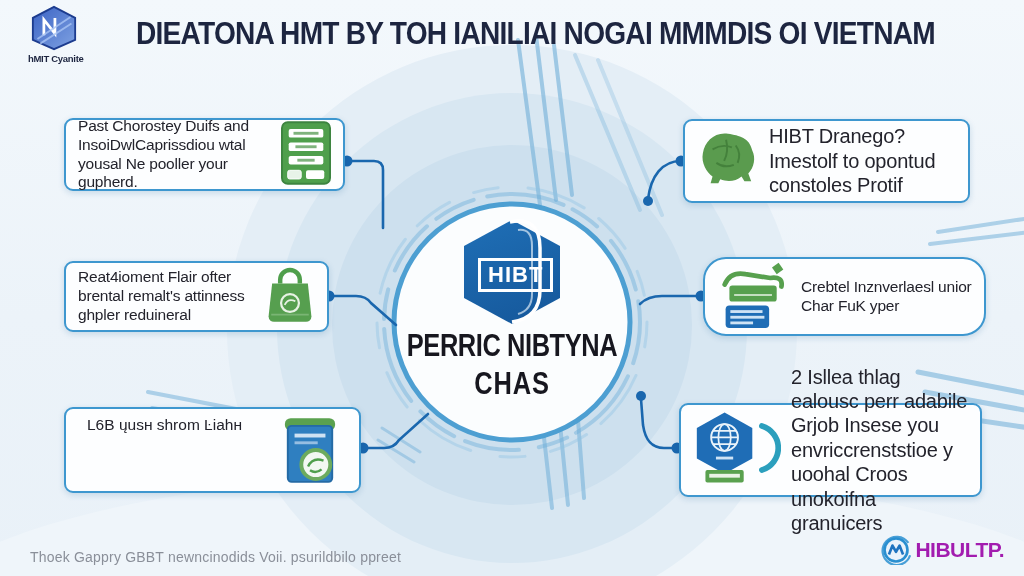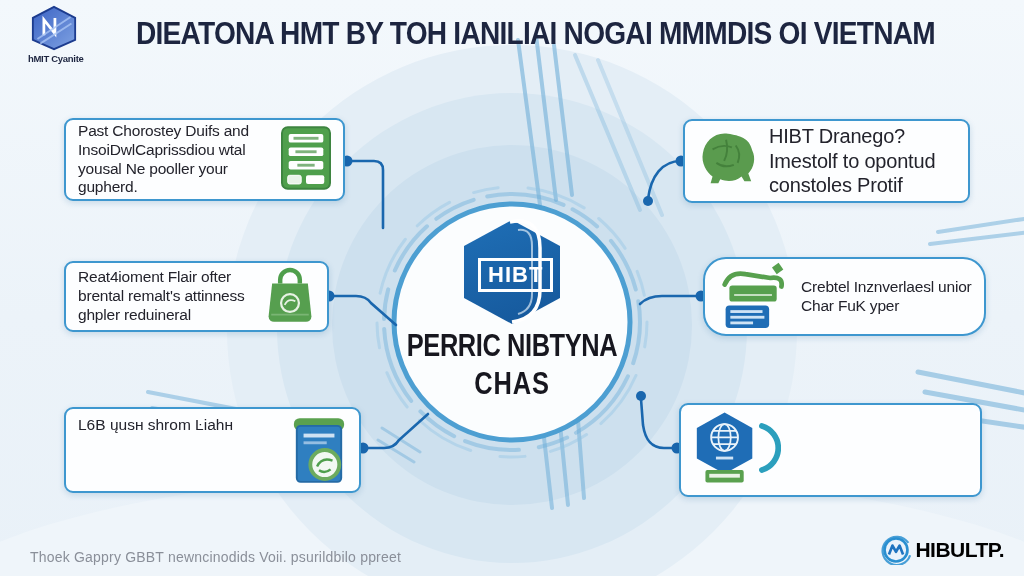--- a/index.html
+++ b/index.html
@@ -26,23 +26,23 @@
     position:absolute; z-index:2; display:flex; align-items:center; gap:10px;
     background:#fdfeff; border:2px solid #3e97cf; border-radius:9px;
     padding:8px 12px; box-shadow:0 2px 6px rgba(23,92,150,.18);
   }
   .ibox .txt { font-size:15.5px; line-height:1.22; color:#23232c; font-weight:500; letter-spacing:-0.2px; }
   .ibox .icon { flex:0 0 auto; }
   .ibox ul { margin-left:20px; }
   .ibox li { font-size:15px; line-height:1.2; color:#23232c; font-weight:500; }
   .ibox .bhead { font-size:15.5px; color:#23232c; font-weight:500; }
 
-  .b-tl { left:64px;  top:118px; width:281px; height:83px; }
+  .b-tl { left:64px;  top:118px; width:281px; height:73px; }
   .b-ml { left:64px;  top:261px; width:265px; height:71px; }
-  .b-bl { left:64px;  top:407px; width:297px; height:86px; display:block; padding:7px 12px; }
+  .b-bl { left:64px;  top:407px; width:297px; height:86px; display:block; padding:7px 21px; }
   .b-bl .row { display:flex; gap:8px; }
   .b-bl .col { flex:1; }
   .b-tr { left:683px; top:119px; width:287px; height:84px; }
   .b-mr { left:703px; top:257px; width:283px; height:79px;border-radius:23px; }
   .b-br { left:679px; top:403px; width:303px; height:94px; }
   .b-br .txt, .b-tr .txt { font-size:20px; }
 
   
   .hexwrap { position:absolute; left:464px; top:220px; width:96px; height:104px; z-index:2; }
   .hex {
@@ -60,21 +60,21 @@
     position:absolute; left:352px; top:328px; width:320px; z-index:2;
     text-align:center; color:#17171f; font-weight:800;
     transform:scale(0.82,1); transform-origin:center top;
   }
   .center-heading .l1 { font-size:31px; letter-spacing:-0.5px; }
   .center-heading .l2 { font-size:31px; letter-spacing:1px; margin-top:2px; }
 
   
   .foot-note { position:absolute; left:30px; top:549px; z-index:3; font-size:14px; color:#8a8f99; letter-spacing:0.2px; }
   .foot-brand { position:absolute; right:20px; top:535px; z-index:3; display:flex; align-items:center; gap:4px; }
-  .foot-brand .name { font-size:21px; font-weight:800; color:#000000; letter-spacing:-0.5px; }
+  .foot-brand .name { font-size:21px; font-weight:800; color:#a21caf; letter-spacing:-0.5px; }
 </style>
 </head>
 <body>
 
 <div id="page">
 
   <svg class="bg" width="1024" height="576" viewBox="0 0 1024 576">
     <ellipse cx="512" cy="620" rx="600" ry="150" fill="#eff5fa"></ellipse>
     <circle cx="512" cy="330" r="285" fill="#e4eef6"></circle>
     <circle cx="512" cy="328" r="235" fill="#d8e7f2"></circle>
@@ -233,20 +233,21 @@
         <polygon points="33,2 62,18 62,50 33,66 4,50 4,18" fill="#1f6db6"></polygon>
         <circle cx="33" cy="28" r="14" fill="none" stroke="#eaf3fa" stroke-width="2"></circle>
         <ellipse cx="33" cy="28" rx="6.5" ry="14" fill="none" stroke="#eaf3fa" stroke-width="1.8"></ellipse>
         <path d="M19,28 h28 M21,21 h24 M21,35 h24" stroke="#eaf3fa" stroke-width="1.8" fill="none"></path>
         <rect x="24" y="48" width="18" height="3" fill="#cfe3f5"></rect>
         <rect x="13" y="62" width="40" height="13" rx="2" fill="#5aa14f"></rect>
         <rect x="17" y="66" width="32" height="4" fill="#eaf3e6"></rect>
         <path d="M72,16 a24,24 0 0 1 0,46" stroke="#2b9fbd" stroke-width="6" fill="none" stroke-linecap="round"></path>
       </svg>
     </span>
+    <div class="txt">2 Isllea thlag ealousc perr adabile Grjob Insese you envriccrenststioe y uoohal Croos unokoifna granuicers</div>
   </div>
 
   <div class="hexwrap">
     <div class="hex"></div>
     <svg class="hex-page" width="52" height="112" viewBox="0 0 52 112">
       <path d="M6,6 q30,-6 30,26 v42 q0,28 -28,32" stroke="#ffffff" stroke-width="3.5" fill="none"></path>
       <path d="M14,14 q14,-2 14,16 v48 q0,16 -14,20" stroke="#dce9f5" stroke-width="2" fill="none" opacity="0.7"></path>
     </svg>
     <div class="hex-label">HIBT</div>
   </div>

